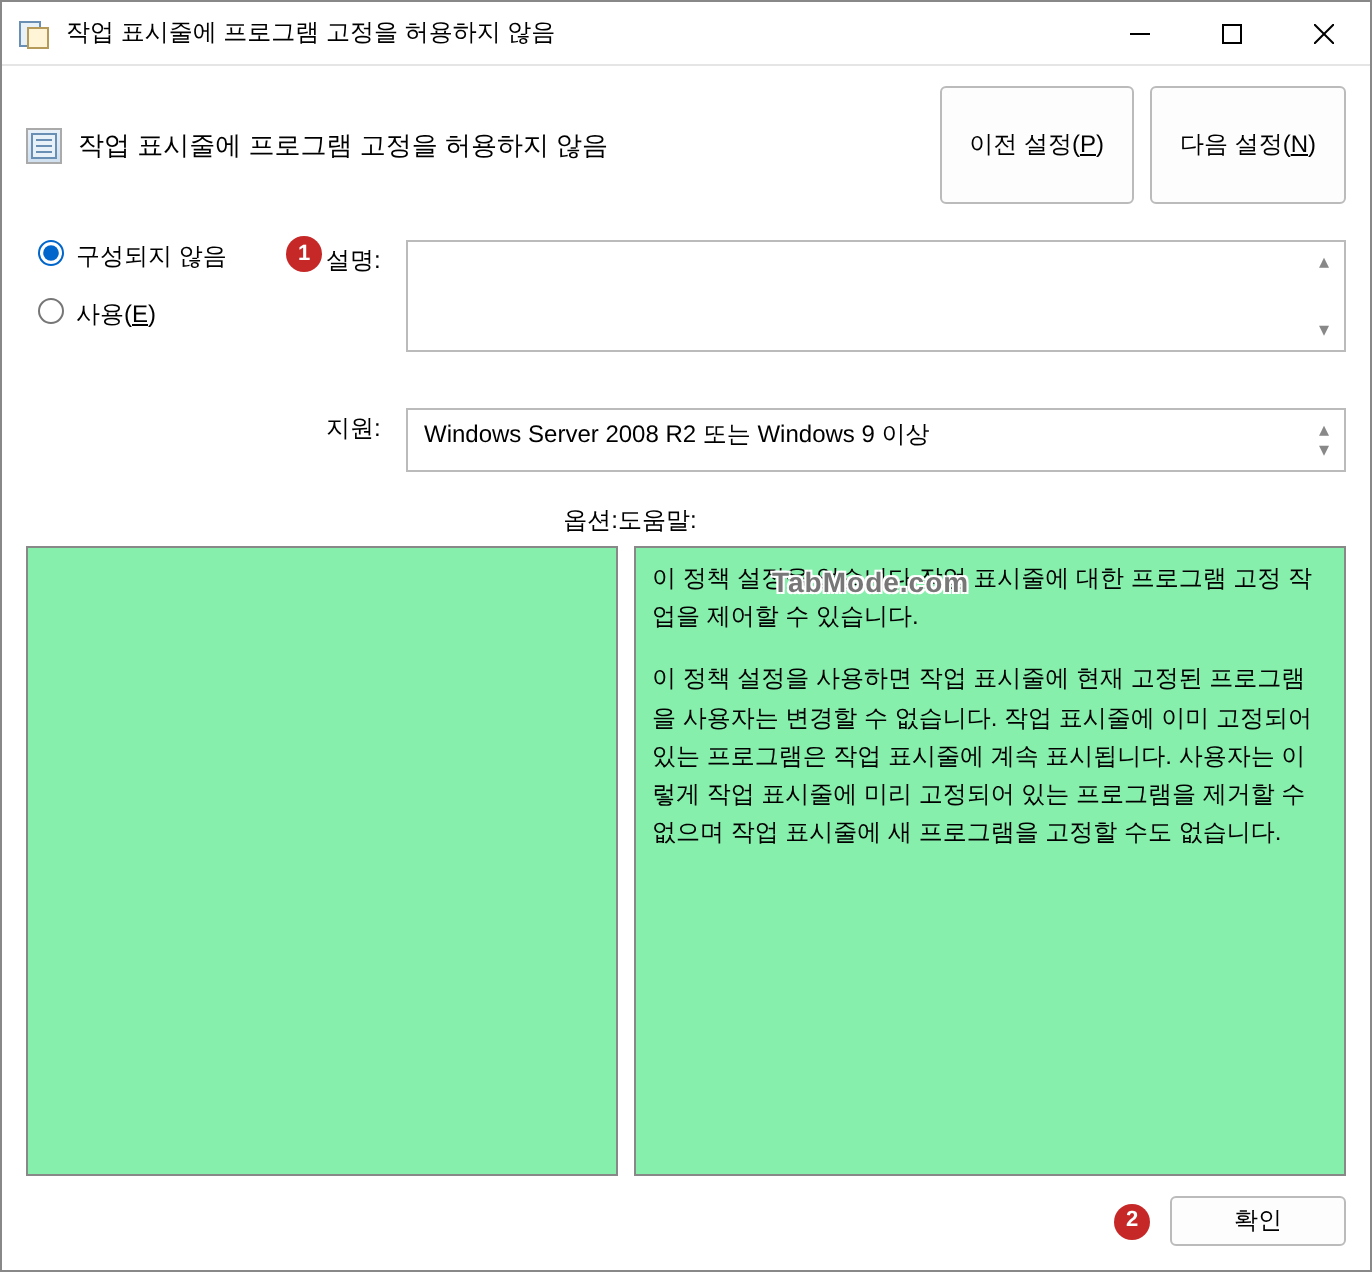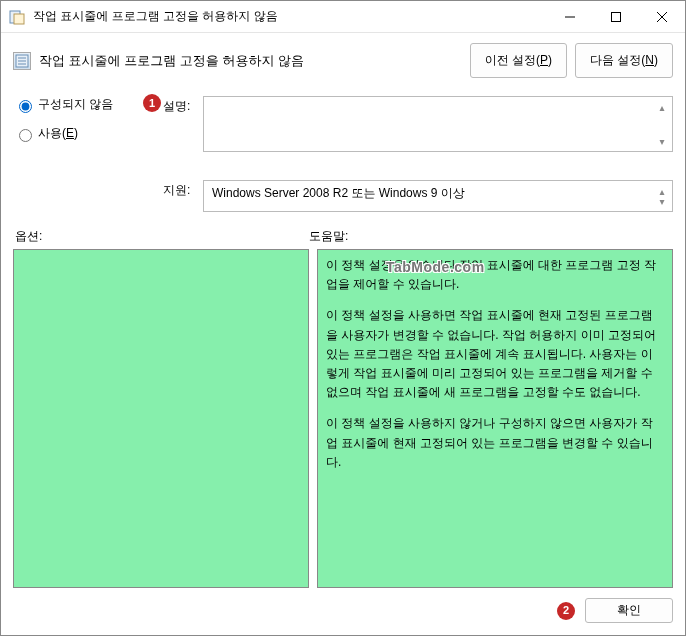--- a/index.html
+++ b/index.html
@@ -44,41 +44,41 @@
       width: 18px; height: 18px;
       border: 1px solid #aaa;
       background: linear-gradient(#e8f0f8, #d0e0ef);
       display: inline-flex;
       align-items: center;
       justify-content: center;
       font-size: 10px;
     }
     .header-title { flex: 1; font-size: 13px; }
     .nav-btn {
-      padding: 8px 14px;
+      padding: 20px 14px;
       border: 1px solid #bbb;
       background: #fdfdfd;
       border-radius: 3px;
       font-size: 12px;
     }
     .config-row {
       display: flex;
       gap: 10px;
       margin-bottom: 16px;
     }
     .radio-group {
       width: 140px;
       display: flex;
       flex-direction: column;
       gap: 12px;
       padding-left: 6px;
     }
     .radio-item {
       display: flex;
-      align-items: flex-end;
+      align-items: flex-start;
       gap: 6px;
       font-size: 12px;
       position: relative;
     }
     .radio-item input[type="radio"] {
       width: 13px; height: 13px;
       accent-color: #0066cc;
     }
     .annotation {
       position: absolute;
@@ -119,20 +119,21 @@
       align-items: center;
       justify-content: center;
       color: #888;
       font-size: 10px;
     }
     .scroll-arrow.up { top: 2px; }
     .scroll-arrow.down { bottom: 2px; }
     .columns-labels {
       display: flex;
       margin-bottom: 4px;
+      text-align: right;
     }
     .col-label { font-size: 12px; }
     .col-label.left { width: 296px; padding-left: 2px; }
     .panes {
       display: flex;
       gap: 8px;
       flex: 1;
       min-height: 0;
     }
     .pane {
@@ -263,22 +264,21 @@
   <div class="columns-labels">
     <span class="col-label left">옵션:</span>
     <span class="col-label">도움말:</span>
   </div>
 
   <div class="panes">
     <div class="pane left"></div>
     <div class="pane right">
       <span class="watermark">TabMode.com</span>
       <p>이 정책 설정을 없습니다 작업 표시줄에 대한 프로그램 고정 작업을 제어할 수 있습니다.</p>
-      <p>이 정책 설정을 사용하면 작업 표시줄에 현재 고정된 프로그램을 사용자가 변경할 수 없습니다. 작업 허용하지 이미 고정되어 있는 프로그램은 작업 표시줄에 계속 표시됩니다. 사용자는 이렇게 작업 표시줄에 미리 고정되어 있는 프로그램을 제거할 수 없으며 작업 표시줄에 새 프로그램을 고정할 수도 없습니다.</p>
-      <p>이 정책 설정을 사용하지 않거나 구성하지 않으면 사용자가 작업 표시줄에 현재 고정되어 있는 프로그램을 변경할 수 있습니다.</p>
+      <p>이 정책 설정을 사용하면 작업 표시줄에 현재 고정된 프로그램을 사용자는 변경할 수 없습니다. 작업 표시줄에 이미 고정되어 있는 프로그램은 작업 표시줄에 계속 표시됩니다. 사용자는 이렇게 작업 표시줄에 미리 고정되어 있는 프로그램을 제거할 수 없으며 작업 표시줄에 새 프로그램을 고정할 수도 없습니다.</p>
     </div>
   </div>
 
   <div class="footer">
     <span class="annotation" style="position:static; margin-right:4px;">2</span>
     <button class="footer-btn">확인</button>
   </div>
 </div>
 
 </body></html>

